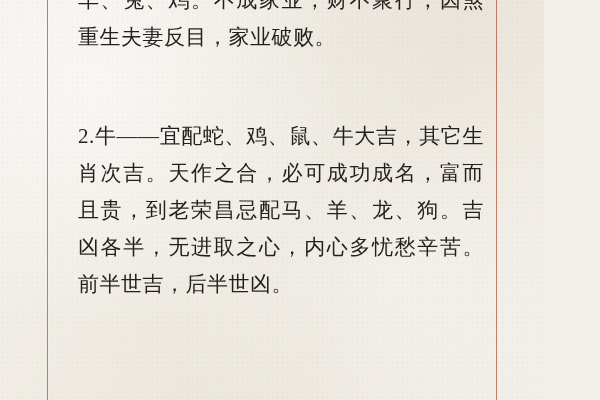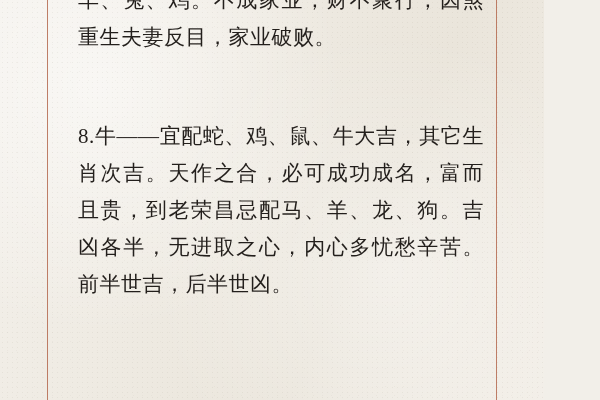--- a/index.html
+++ b/index.html
@@ -80,15 +80,15 @@
 </style>
 </head>
 <body>
 
 <div id="page">
   <div class="rule rule-left"></div>
   <div class="rule rule-right"></div>
 
   <div class="content">
     <p class="para para-1">羊、兔、鸡。不成家业，财不聚行，因煞重生夫妻反目，家业破败。</p>
-    <p class="para para-2">8.牛——宜配蛇、鸡、鼠、牛大吉，其它生肖次吉。天作之合，必可成功成名，富而且贵，到老荣昌忌配马、羊、龙、狗。吉凶各半，无进取之心，内心多忧愁辛苦。前半世吉，后半世凶。</p>
+    <p class="para para-2">2.牛——宜配蛇、鸡、鼠、牛大吉，其它生肖次吉。天作之合，必可成功成名，富而且贵，到老荣昌忌配马、羊、龙、狗。吉凶各半，无进取之心，内心多忧愁辛苦。前半世吉，后半世凶。</p>
   </div>
 </div>
 
 </body></html>

